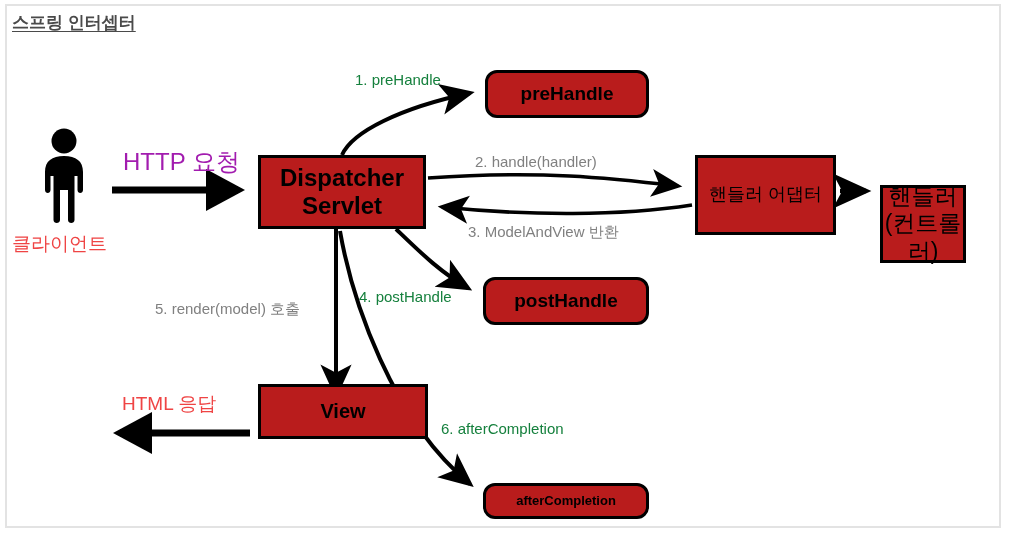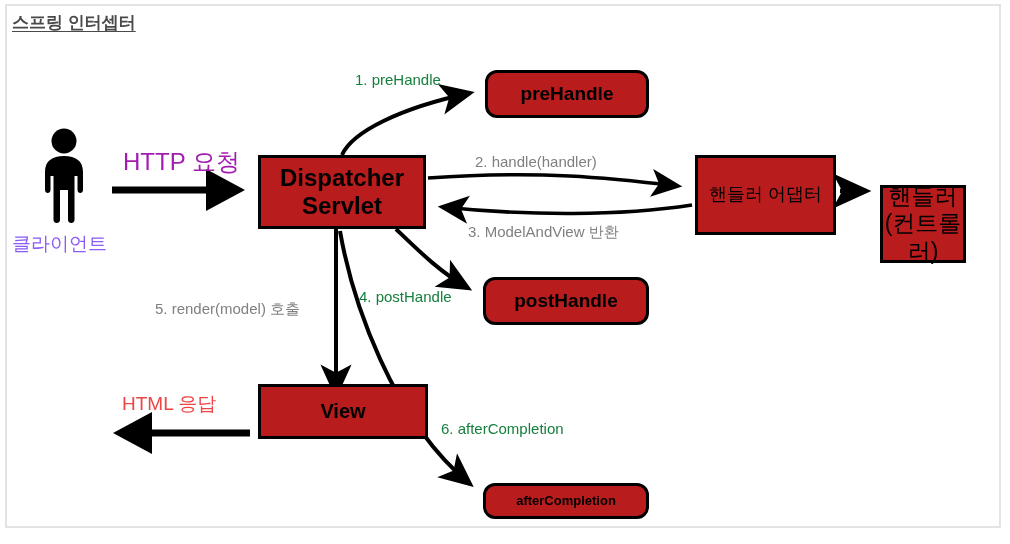--- a/index.html
+++ b/index.html
@@ -103,21 +103,21 @@
   }
   .edge-label.bold { font-weight: normal; color: #15803d; }
   #lbl-http-req { left: 123px; top: 146px; font-size: 24px; color: #a21caf; text-align: center; }
   #lbl-prehandle { left: 355px; top: 71px; font-size: 15px; }
   #lbl-handle { left: 475px; top: 153px; font-size: 15px; }
   #lbl-modelandview { left: 460px; top: 223px; font-size: 15px; margin-left: 8px; }
   #lbl-posthandle { left: 359px; top: 288px; font-size: 15px; }
   #lbl-render { left: 155px; top: 300px; font-size: 15px; }
   #lbl-aftercompletion { left: 441px; top: 420px; font-size: 15px; }
   #lbl-html-resp { left: 122px; top: 391px; font-size: 19px; color: #ef4444; }
-  #lbl-client { left: 12px; top: 231px; font-size: 19px; color: #8b5cf6; }
+  #lbl-client { left: 12px; top: 231px; font-size: 19px; color: #ef4444; }
   #client-icon {
     position: absolute;
     left: 38px; top: 128px;
     width: 52px; height: 96px;
   }
 </style>
 </head>
 <body>
 
 <div id="canvas">

